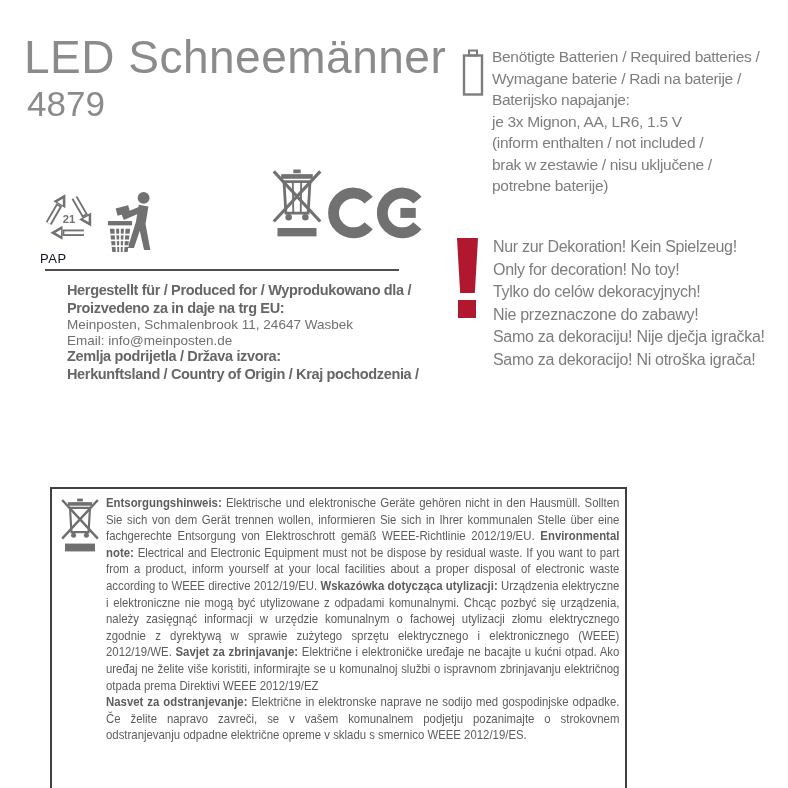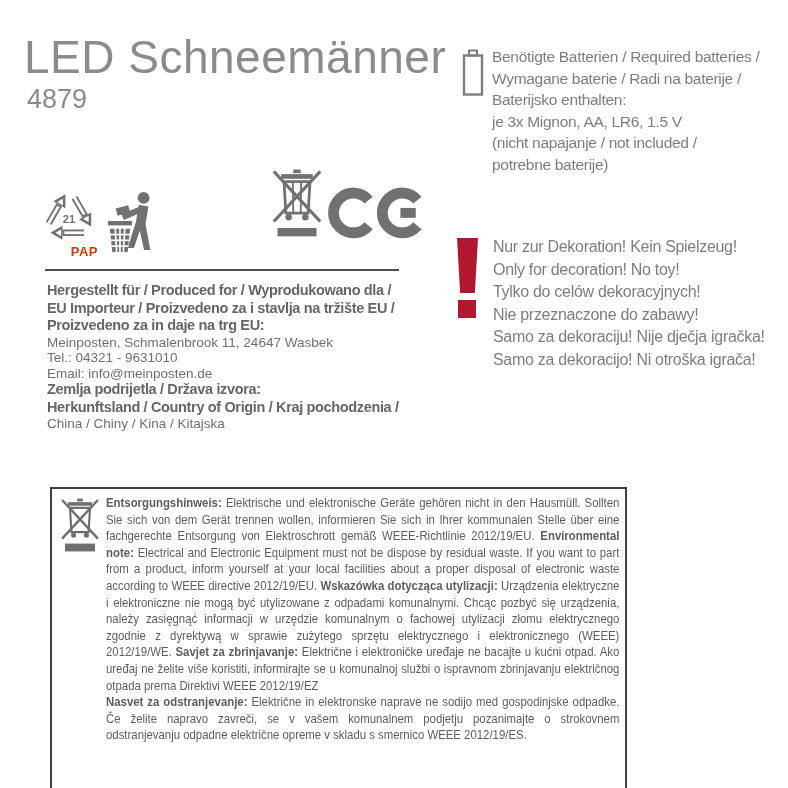--- a/index.html
+++ b/index.html
@@ -1,39 +1,39 @@
 <!DOCTYPE html>
 <html><head>
 <meta charset="utf-8">
 <style>
   html,body{margin:0;padding:0;background:#ffffff;}
   .canvas{position:relative;width:788px;height:788px;background:#ffffff;overflow:hidden;
           font-family:"Liberation Sans","DejaVu Sans",sans-serif;}
 
   
   .title{position:absolute;left:24px;top:30px;font-size:46px;color:#8b8b8b;letter-spacing:0.5px;white-space:nowrap;}
-  .subtitle{position:absolute;left:27px;top:84px;font-size:27px;color:#8b8b8b;}
+  .subtitle{position:absolute;left:27px;top:84px;font-size:35px;color:#8b8b8b;}
 
   
   .battery-icon{position:absolute;left:461px;top:49px;}
   .battery-text{position:absolute;left:492px;top:46px;width:296px;color:#7d7d7d;
                 font-size:15.5px;line-height:21.5px;letter-spacing:-0.3px;}
 
   
-  .recycle-wrap{position:absolute;left:40px;top:189px;width:58px;text-align:right;}
-  .pap{font-size:13px;font-weight:bold;color:#c2410c;letter-spacing:0.5px;margin-top:1px;}
+  .recycle-wrap{position:absolute;left:40px;top:189px;width:58px;text-align:left;}
+  .pap{font-size:13px;font-weight:normal;color:#0f172a;letter-spacing:0.5px;margin-top:8px;}
   .tidyman-icon{position:absolute;left:106px;top:190px;}
   .weee-big{position:absolute;left:271px;top:166px;}
   .ce-icon{position:absolute;left:328px;top:184px;}
 
   .rule{position:absolute;left:45px;top:269px;width:354px;height:2px;background:#4f4f4f;}
 
   
   .producer{position:absolute;left:47px;top:282px;width:400px;}
-  .producer .line{font-size:13.5px;line-height:15.5px;color:#6f6f6f;white-space:nowrap;}
+  .producer .line{font-size:13.5px;line-height:15.5px;color:#6f6f6f;white-space:nowrap;margin-left:20px;}
   .producer .line.bold{font-size:14.5px;line-height:17.5px;font-weight:bold;color:#666666;letter-spacing:-0.35px;}
 
   
   .excl{position:absolute;left:457px;top:238px;width:21px;}
   .excl .bar{width:21px;height:55px;background:#b1182f;clip-path:polygon(0% 0%,100% 0%,85% 100%,15% 100%);}
   .excl .dot{width:18px;height:18px;background:#b1182f;margin-top:7px;margin-left:1px;}
   .warning{position:absolute;left:493px;top:236px;width:300px;color:#7d7d7d;
            font-size:16px;line-height:22.6px;letter-spacing:-0.3px;white-space:nowrap;}
 
   
@@ -56,23 +56,24 @@
   <div class="title">LED Schneemänner</div>
   <div class="subtitle">4879</div>
 
   <svg class="battery-icon" width="24" height="48" viewBox="0 0 24 48">
     <rect x="8" y="1.5" width="8" height="5" fill="none" stroke="#7d7d7d" stroke-width="2"></rect>
     <rect x="3" y="6.5" width="18" height="39" fill="none" stroke="#7d7d7d" stroke-width="2.4"></rect>
   </svg>
   <div class="battery-text">
       <div class="line">Benötigte Batterien / Required batteries /</div>
       <div class="line">Wymagane baterie / Radi na baterije /</div>
-      <div class="line">Baterijsko enthalten:</div>
+      <div class="line">Baterijsko napajanje:</div>
       <div class="line">je 3x Mignon, AA, LR6, 1.5 V</div>
-      <div class="line">(nicht napajanje / not included /</div>
+      <div class="line">(inform enthalten / not included /</div>
+      <div class="line">brak w zestawie / nisu uključene /</div>
       <div class="line">potrebne baterije)</div>
     </div>
 
   <div class="recycle-wrap">
     <svg width="58" height="54" viewBox="0 0 60 58">
       <g>
         <line x1="46" y1="47" x2="23" y2="47" stroke="#717171" stroke-width="7"></line>
         <line x1="46" y1="47" x2="25" y2="47" stroke="#ffffff" stroke-width="3"></line>
         <polygon points="23,39.5 10,47 23,54.5" fill="#717171"></polygon>
         <polygon points="21.5,43.5 15.5,47 21.5,50.5" fill="#ffffff"></polygon>
@@ -127,28 +128,25 @@
   <svg class="ce-icon" width="96" height="56" viewBox="0 0 104 62">
     <path d="M 43.85 17.86 A 22 22 0 1 0 43.85 46.14" fill="none" stroke="#717171" stroke-width="12"></path>
     <path d="M 97.85 17.86 A 22 22 0 1 0 97.85 46.14" fill="none" stroke="#717171" stroke-width="12"></path>
     <rect x="79" y="26.5" width="17" height="11" fill="#717171"></rect>
   </svg>
 
   <div class="rule"></div>
 
   <div class="producer">
       <div class="line bold">Hergestellt für / Produced for / Wyprodukowano dla /</div>
-      <div class="line bold">EU Importeur / Proizvedeno za i stavlja na tržište EU /</div>
       <div class="line bold">Proizvedeno za in daje na trg EU:</div>
       <div class="line">Meinposten, Schmalenbrook 11, 24647 Wasbek</div>
-      <div class="line">Tel.: 04321 - 9631010</div>
       <div class="line">Email: info@meinposten.de</div>
       <div class="line bold">Zemlja podrijetla / Država izvora:</div>
       <div class="line bold">Herkunftsland / Country of Origin / Kraj pochodzenia /</div>
-      <div class="line">China / Chiny / Kina / Kitajska</div>
     </div>
 
   <div class="excl">
     <div class="bar"></div>
     <div class="dot"></div>
   </div>
   <div class="warning">
       <div class="line">Nur zur Dekoration! Kein Spielzeug!</div>
       <div class="line">Only for decoration! No toy!</div>
       <div class="line">Tylko do celów dekoracyjnych!</div>

